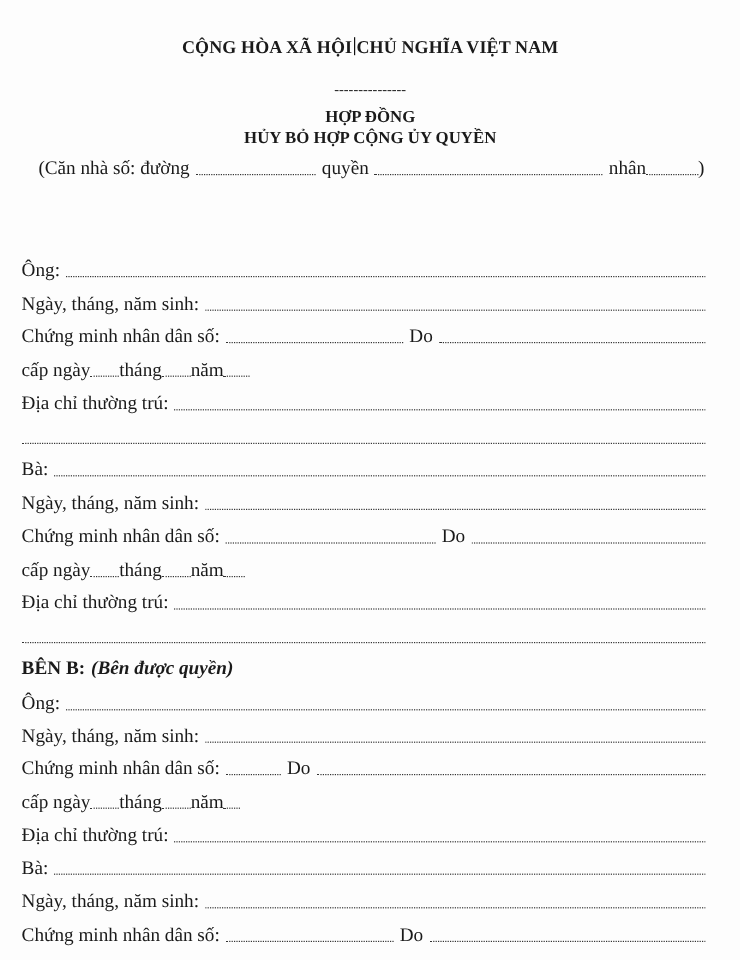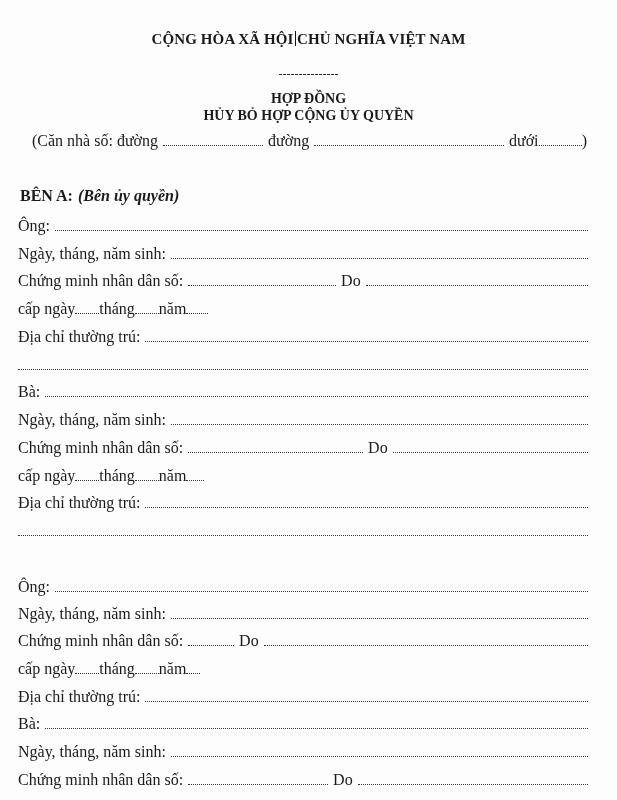--- a/index.html
+++ b/index.html
@@ -33,32 +33,28 @@
   <div class="center h1" style="top:31px;">
     <span>CỘNG HÒA XÃ HỘI</span><span class="cursor"></span><span>CHỦ NGHĨA VIỆT NAM</span>
   </div>
   <div class="center sep" style="top:67px;">---------------</div>
   <div class="center h3" style="top:90px;">HỢP ĐỒNG</div>
   <div class="center h3" style="top:107px;">HỦY BỎ HỢP CỘNG ỦY QUYỀN</div>
 
   <div class="line" style="top:131px; left:32px; width:555px;">
     <span>(Căn nhà số:  đường</span>
     <span class="fixdots" style="width:116px; margin-left:5px;"></span>
-    <span class="sp">đường</span>
+    <span class="sp">quyền</span>
     <span class="fixdots" style="width:220px; margin-left:5px;"></span>
-    <span class="sp">dưới</span>
+    <span class="sp">nhân</span>
     <span class="fixdots" style="width:50px;"></span>
     <span>)</span>
   </div>
 
 
-  <div class="line" style="top:186px; left:20px;">
-    <span class="bold">BÊN A:</span>
-    <span class="bi">(Bên ủy quyền)</span>
-  </div>
 
   <div class="line" style="top:216px;">
     <span>Ông:</span>
     <span class="dots"></span>
   </div>
   <div class="line" style="top:244px;">
     <span>Ngày, tháng, năm sinh:</span>
     <span class="dots"></span>
   </div>
   <div class="line" style="top:271px;">
@@ -106,20 +102,24 @@
     <span class="fixdots" style="width:18px;"></span>
   </div>
   <div class="line" style="top:493px;">
     <span>Địa chỉ thường trú:</span>
     <span class="dots"></span>
   </div>
   <div class="line" style="top:521px;">
     <span class="dots" style="margin-left:0;"></span>
   </div>
 
+  <div class="line" style="top:548px;">
+    <span class="bold">BÊN B:</span>
+    <span class="bi">(Bên được quyền)</span>
+  </div>
 
   <div class="line" style="top:577px;">
     <span>Ông:</span>
     <span class="dots"></span>
   </div>
   <div class="line" style="top:604px;">
     <span>Ngày, tháng, năm sinh:</span>
     <span class="dots"></span>
   </div>
   <div class="line" style="top:631px;">

